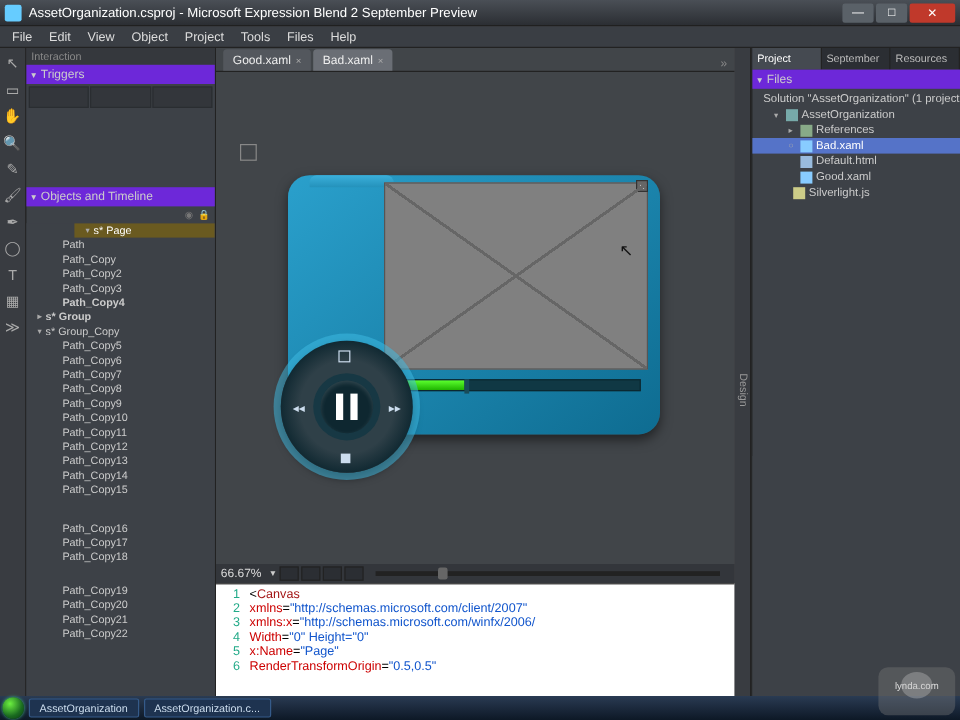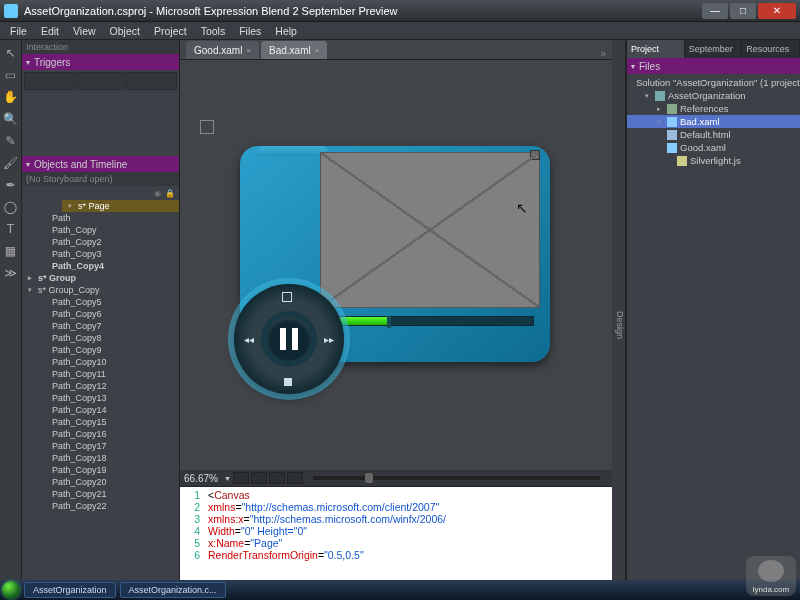--- a/index.html
+++ b/index.html
@@ -22,39 +22,39 @@
 .main { display:flex; height:540px; }
 .left { width:180px; background:#3d4147; display:flex; flex-direction:column; border-right:1px solid #222; }
 .toolstrip { width:22px; background:#393c41; display:flex; flex-direction:column; gap:4px; padding-top:4px; border-right:1px solid #222; }
 .tool { width:18px;height:18px;margin:0 auto;display:flex;align-items:center;justify-content:center;color:#aaa;font-size:12px; }
 
 .center { flex:1; background:#414549; display:flex; flex-direction:column; position:relative; }
 .right { width:174px; background:#3d4147; display:flex; flex-direction:column; border-left:1px solid #222; }
 .vtab { width:14px; background:#393c41; display:flex; flex-direction:column; align-items:center; padding-top:30px; border-right:1px solid #222; writing-mode:vertical-rl; font-size:9px; gap:8px; color:#999; }
 
 
-.panel-hdr { height:16px; background:#701a75; display:flex; align-items:center; padding:0 4px; font-size:10px; color:#ccc; }
+.panel-hdr { height:16px; background:#6d28d9; display:flex; align-items:center; padding:0 4px; font-size:10px; color:#ccc; }
 .panel-hdr::before { content:"▾"; margin-right:4px; font-size:8px; }
 .panel-sub { height:14px; background:#35383d; padding:0 4px; font-size:9px; color:#888; display:flex; align-items:center; }
 
 
 .rtabs { height:18px; background:#2b2e33; display:flex; }
 .rtab { flex:1; padding:2px 4px; font-size:9px; color:#bbb; border-right:1px solid #222; display:flex;align-items:center; }
 .rtab.active { background:#454a51; color:#fff; }
 
 
 .tree { padding:2px 0; font-size:9.5px; }
 .tree-row { display:flex; align-items:center; height:13px; padding-left:6px; color:#ccc; white-space:nowrap; }
 .tree-row.sel { background:#5573c8; color:#fff; }
 .tree-row .tw { display:inline-block; width:10px; font-size:7px; color:#aaa; }
 .tree-row .fico { width:10px;height:10px;margin-right:3px;background:#8ab;display:inline-block; }
 
 
 .left-inner { flex:1; display:flex; }
-.left-body { flex:1; display:flex; flex-direction:column; min-width:0; }
+.left-body { flex:1; display:flex; flex-direction:column; min-width:0;text-align:center; }
 .interaction-body { height:86px; background:#3d4147; padding:2px; }
 .interaction-body .row { height:18px; display:flex; gap:1px; }
 .interaction-body .cell { flex:1; background:#33363b;border:1px solid #2a2d31; }
 
 .objtl-hdr { display:flex; align-items:center; height:18px; background:#35383d; padding:0 2px; gap:2px; }
 .objtl-hdr .pgbtn { width:14px;height:14px;background:#2b2e33;border-radius:2px; }
 .objtl-hdr .pgname { flex:1; padding-left:4px; }
 .pgsub { height:14px; display:flex; justify-content:flex-end; padding:0 4px; gap:4px; align-items:center; font-size:8px; color:#777; }
 
 .obj-tree { flex:1; overflow:hidden; background:#3d4147; }
@@ -112,21 +112,21 @@
 .xaml .ln { display:flex; }
 .xaml .gut { width:16px; text-align:right; color:#2a8; margin-right:8px; }
 .tag { color:#a31515; }
 .attr { color:#c00; }
 .val { color:#15c; }
 
 
 .taskbar { position:absolute; bottom:0; left:0; right:0; height:20px; background:linear-gradient(#2a3b53,#0d1826); display:flex; align-items:center; padding:0 2px; gap:4px; }
 .taskbar .orb { width:18px;height:18px;border-radius:50%;background:radial-gradient(circle at 35% 30%, #6cf040, #1a6b20 60%, #083810); box-shadow:0 0 3px #4b8; }
 .taskbtn { height:16px; background:#1e3350; border:1px solid #355b8a; padding:0 8px; display:flex; align-items:center; font-size:9px; color:#cde; border-radius:2px; }
-.lynda { position:absolute; right:4px; bottom:4px; width:50px;height:40px;border-radius:8px;background:rgba(120,120,120,0.4);display:flex;align-items:flex-end;justify-content:center;font-size:8px;color:#ddd;padding:2px; }
+.lynda { position:absolute; right:4px; bottom:4px; width:64px;height:40px;border-radius:8px;background:rgba(120,120,120,0.4);display:flex;align-items:flex-end;justify-content:center;font-size:8px;color:#ddd;padding:20px; }
 .lynda::before { content:""; position:absolute; top:4px; width:26px;height:22px;border-radius:50%;background:rgba(200,200,200,0.35); }
 
 </style>
 </head>
 <body>
 
 <div class="titlebar">
   <div class="icon"></div>
   <div class="title">AssetOrganization.csproj - Microsoft Expression Blend 2 September Preview</div>
   <div class="winbtns">
@@ -168,21 +168,20 @@
         <div class="panel-sub">Interaction</div>
         <div class="panel-hdr">Triggers</div>
         <div class="interaction-body">
           <div class="row">
               <div class="cell"></div>
               <div class="cell"></div>
               <div class="cell"></div>
             </div>
         </div>
         <div class="panel-hdr">Objects and Timeline</div>
-        <div class="panel-sub">(No Storyboard open)</div>
         <div class="pgsub">
             <span>◉</span>
             <span>🔒</span>
           </div>
         <div class="obj-tree" id="objtree">
             <div class="obj-row sel" style="padding-left: 6px; margin-left: 40px;"><span class="tw">▾</span>s* Page</div>
             <div class="obj-row" style="padding-left: 20px;"><span class="tw"></span>Path</div>
             <div class="obj-row" style="padding-left: 20px;"><span class="tw"></span>Path_Copy</div>
             <div class="obj-row" style="padding-left: 20px;"><span class="tw"></span>Path_Copy2</div>
             <div class="obj-row" style="padding-left: 20px;"><span class="tw"></span>Path_Copy3</div>
@@ -193,24 +192,24 @@
             <div class="obj-row" style="padding-left: 20px;"><span class="tw"></span>Path_Copy6</div>
             <div class="obj-row" style="padding-left: 20px;"><span class="tw"></span>Path_Copy7</div>
             <div class="obj-row" style="padding-left: 20px;"><span class="tw"></span>Path_Copy8</div>
             <div class="obj-row" style="padding-left: 20px;"><span class="tw"></span>Path_Copy9</div>
             <div class="obj-row" style="padding-left: 20px;"><span class="tw"></span>Path_Copy10</div>
             <div class="obj-row" style="padding-left: 20px;"><span class="tw"></span>Path_Copy11</div>
             <div class="obj-row" style="padding-left: 20px;"><span class="tw"></span>Path_Copy12</div>
             <div class="obj-row" style="padding-left: 20px;"><span class="tw"></span>Path_Copy13</div>
             <div class="obj-row" style="padding-left: 20px;"><span class="tw"></span>Path_Copy14</div>
             <div class="obj-row" style="padding-left: 20px;"><span class="tw"></span>Path_Copy15</div>
-            <div class="obj-row" style="padding-left: 20px;"><span class="tw"></span>Path_Copy16</div>
+            <div class="obj-row" style="padding-left: 20px; margin-top: 20px;"><span class="tw"></span>Path_Copy16</div>
             <div class="obj-row" style="padding-left: 20px;"><span class="tw"></span>Path_Copy17</div>
             <div class="obj-row" style="padding-left: 20px;"><span class="tw"></span>Path_Copy18</div>
-            <div class="obj-row" style="padding-left: 20px;"><span class="tw"></span>Path_Copy19</div>
+            <div class="obj-row" style="padding-left: 20px; margin-top: 16px;"><span class="tw"></span>Path_Copy19</div>
             <div class="obj-row" style="padding-left: 20px;"><span class="tw"></span>Path_Copy20</div>
             <div class="obj-row" style="padding-left: 20px;"><span class="tw"></span>Path_Copy21</div>
             <div class="obj-row" style="padding-left: 20px;"><span class="tw"></span>Path_Copy22</div>
           </div>
       </div>
     </div>
   </div>
 
   <div class="center">
     <div class="ctabrow" id="ctabs">
@@ -301,21 +300,21 @@
         <div class="rtab">Resources</div>
       </div>
     <div class="panel-hdr">Files</div>
     <div class="tree" id="ptree">
         <div class="tree-row" style="padding-left: 6px;"><span class="tw"></span><span class="fico" style="background:#aaa"></span>Solution "AssetOrganization" (1 project(s))</div>
         <div class="tree-row" style="padding-left: 18px;"><span class="tw">▾</span><span class="fico" style="background:#7aa"></span>AssetOrganization</div>
         <div class="tree-row" style="padding-left: 30px;"><span class="tw">▸</span><span class="fico" style="background:#8a8"></span>References</div>
         <div class="tree-row sel" style="padding-left: 30px;"><span class="tw">○</span><span class="fico" style="background:#8cf"></span>Bad.xaml</div>
         <div class="tree-row" style="padding-left: 30px;"><span class="tw"></span><span class="fico" style="background:#9bd"></span>Default.html</div>
         <div class="tree-row" style="padding-left: 30px;"><span class="tw"></span><span class="fico" style="background:#8cf"></span>Good.xaml</div>
-        <div class="tree-row" style="padding-left: 40px;"><span class="tw"></span><span class="fico" style="background:#cc8"></span>Silverlight.js</div>
+        <div class="tree-row" style="padding-left: 24px;"><span class="tw"></span><span class="fico" style="background:#cc8"></span>Silverlight.js</div>
       </div>
     <div style="flex:1"></div>
     <div style="height:200px;background:#3d4147"></div>
   </div>
 
 </div>
 
 <div class="taskbar">
   <div class="orb"></div>
   <div class="taskbtn">

